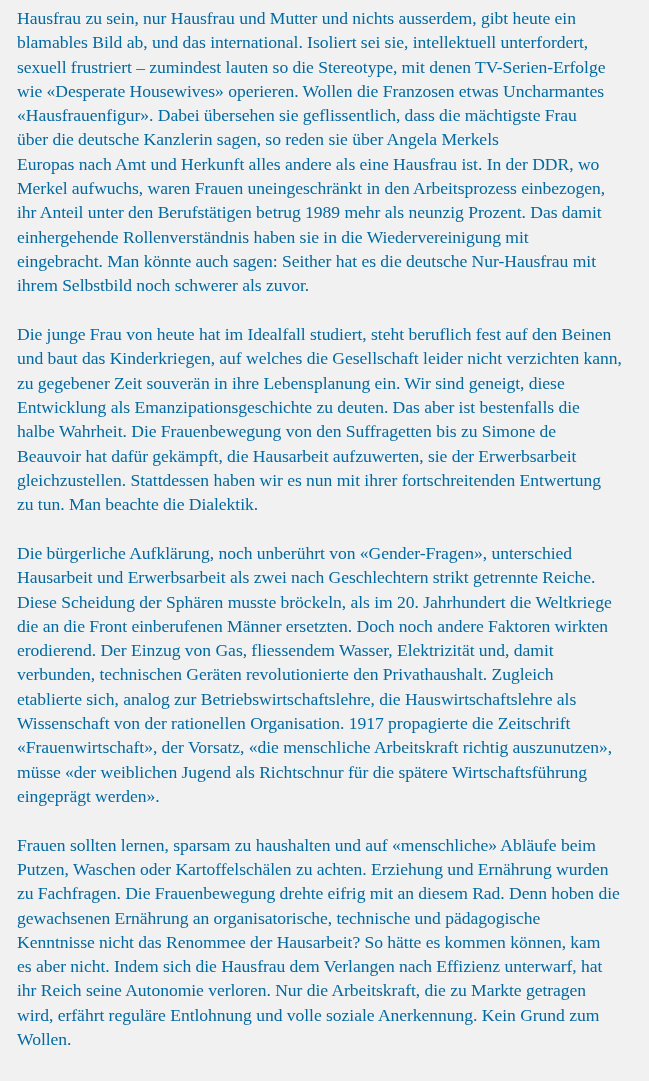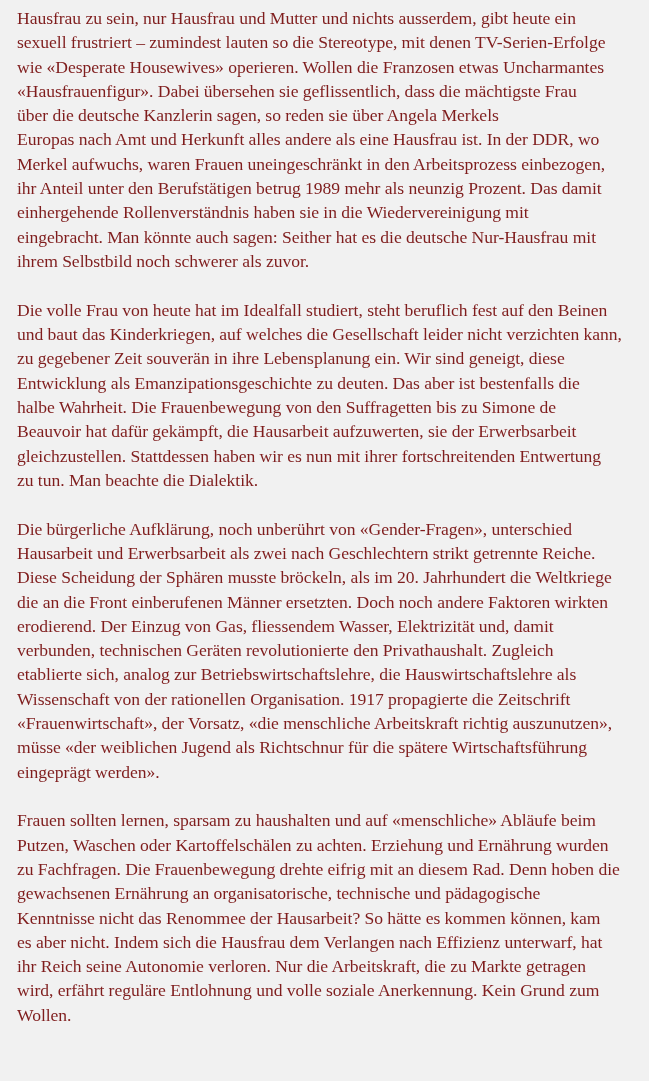--- a/index.html
+++ b/index.html
@@ -26,36 +26,37 @@
       margin: 0 0 24.5px 0;
     }
     .line {
       display: block;
       white-space: nowrap;
     }
   </style>
 </head>
 <body style="background: rgb(241, 241, 241);">
 
-<div class="article" style="color: #7f1d1d;">
+<div class="article" style="color: #0369a1;">
   <p>
     <span class="line">Hausfrau zu sein, nur Hausfrau und Mutter und nichts ausserdem, gibt heute ein</span>
+    <span class="line">blamables Bild ab, und das international. Isoliert sei sie, intellektuell unterfordert,</span>
     <span class="line">sexuell frustriert – zumindest lauten so die Stereotype, mit denen TV-Serien-Erfolge</span>
     <span class="line">wie «Desperate Housewives» operieren. Wollen die Franzosen etwas Uncharmantes</span>
     <span class="line">«Hausfrauenfigur». Dabei übersehen sie geflissentlich, dass die mächtigste Frau</span>
     <span class="line">über die deutsche Kanzlerin sagen, so reden sie über Angela Merkels</span>
     <span class="line">Europas nach Amt und Herkunft alles andere als eine Hausfrau ist. In der DDR, wo</span>
     <span class="line">Merkel aufwuchs, waren Frauen uneingeschränkt in den Arbeitsprozess einbezogen,</span>
     <span class="line">ihr Anteil unter den Berufstätigen betrug 1989 mehr als neunzig Prozent. Das damit</span>
     <span class="line">einhergehende Rollenverständnis haben sie in die Wiedervereinigung mit</span>
     <span class="line">eingebracht. Man könnte auch sagen: Seither hat es die deutsche Nur-Hausfrau mit</span>
     <span class="line">ihrem Selbstbild noch schwerer als zuvor.</span>
   </p>
   <p>
-    <span class="line">Die volle Frau von heute hat im Idealfall studiert, steht beruflich fest auf den Beinen</span>
+    <span class="line">Die junge Frau von heute hat im Idealfall studiert, steht beruflich fest auf den Beinen</span>
     <span class="line">und baut das Kinderkriegen, auf welches die Gesellschaft leider nicht verzichten kann,</span>
     <span class="line">zu gegebener Zeit souverän in ihre Lebensplanung ein. Wir sind geneigt, diese</span>
     <span class="line">Entwicklung als Emanzipationsgeschichte zu deuten. Das aber ist bestenfalls die</span>
     <span class="line">halbe Wahrheit. Die Frauenbewegung von den Suffragetten bis zu Simone de</span>
     <span class="line">Beauvoir hat dafür gekämpft, die Hausarbeit aufzuwerten, sie der Erwerbsarbeit</span>
     <span class="line">gleichzustellen. Stattdessen haben wir es nun mit ihrer fortschreitenden Entwertung</span>
     <span class="line">zu tun. Man beachte die Dialektik.</span>
   </p>
   <p>
     <span class="line">Die bürgerliche Aufklärung, noch unberührt von «Gender-Fragen», unterschied</span>

